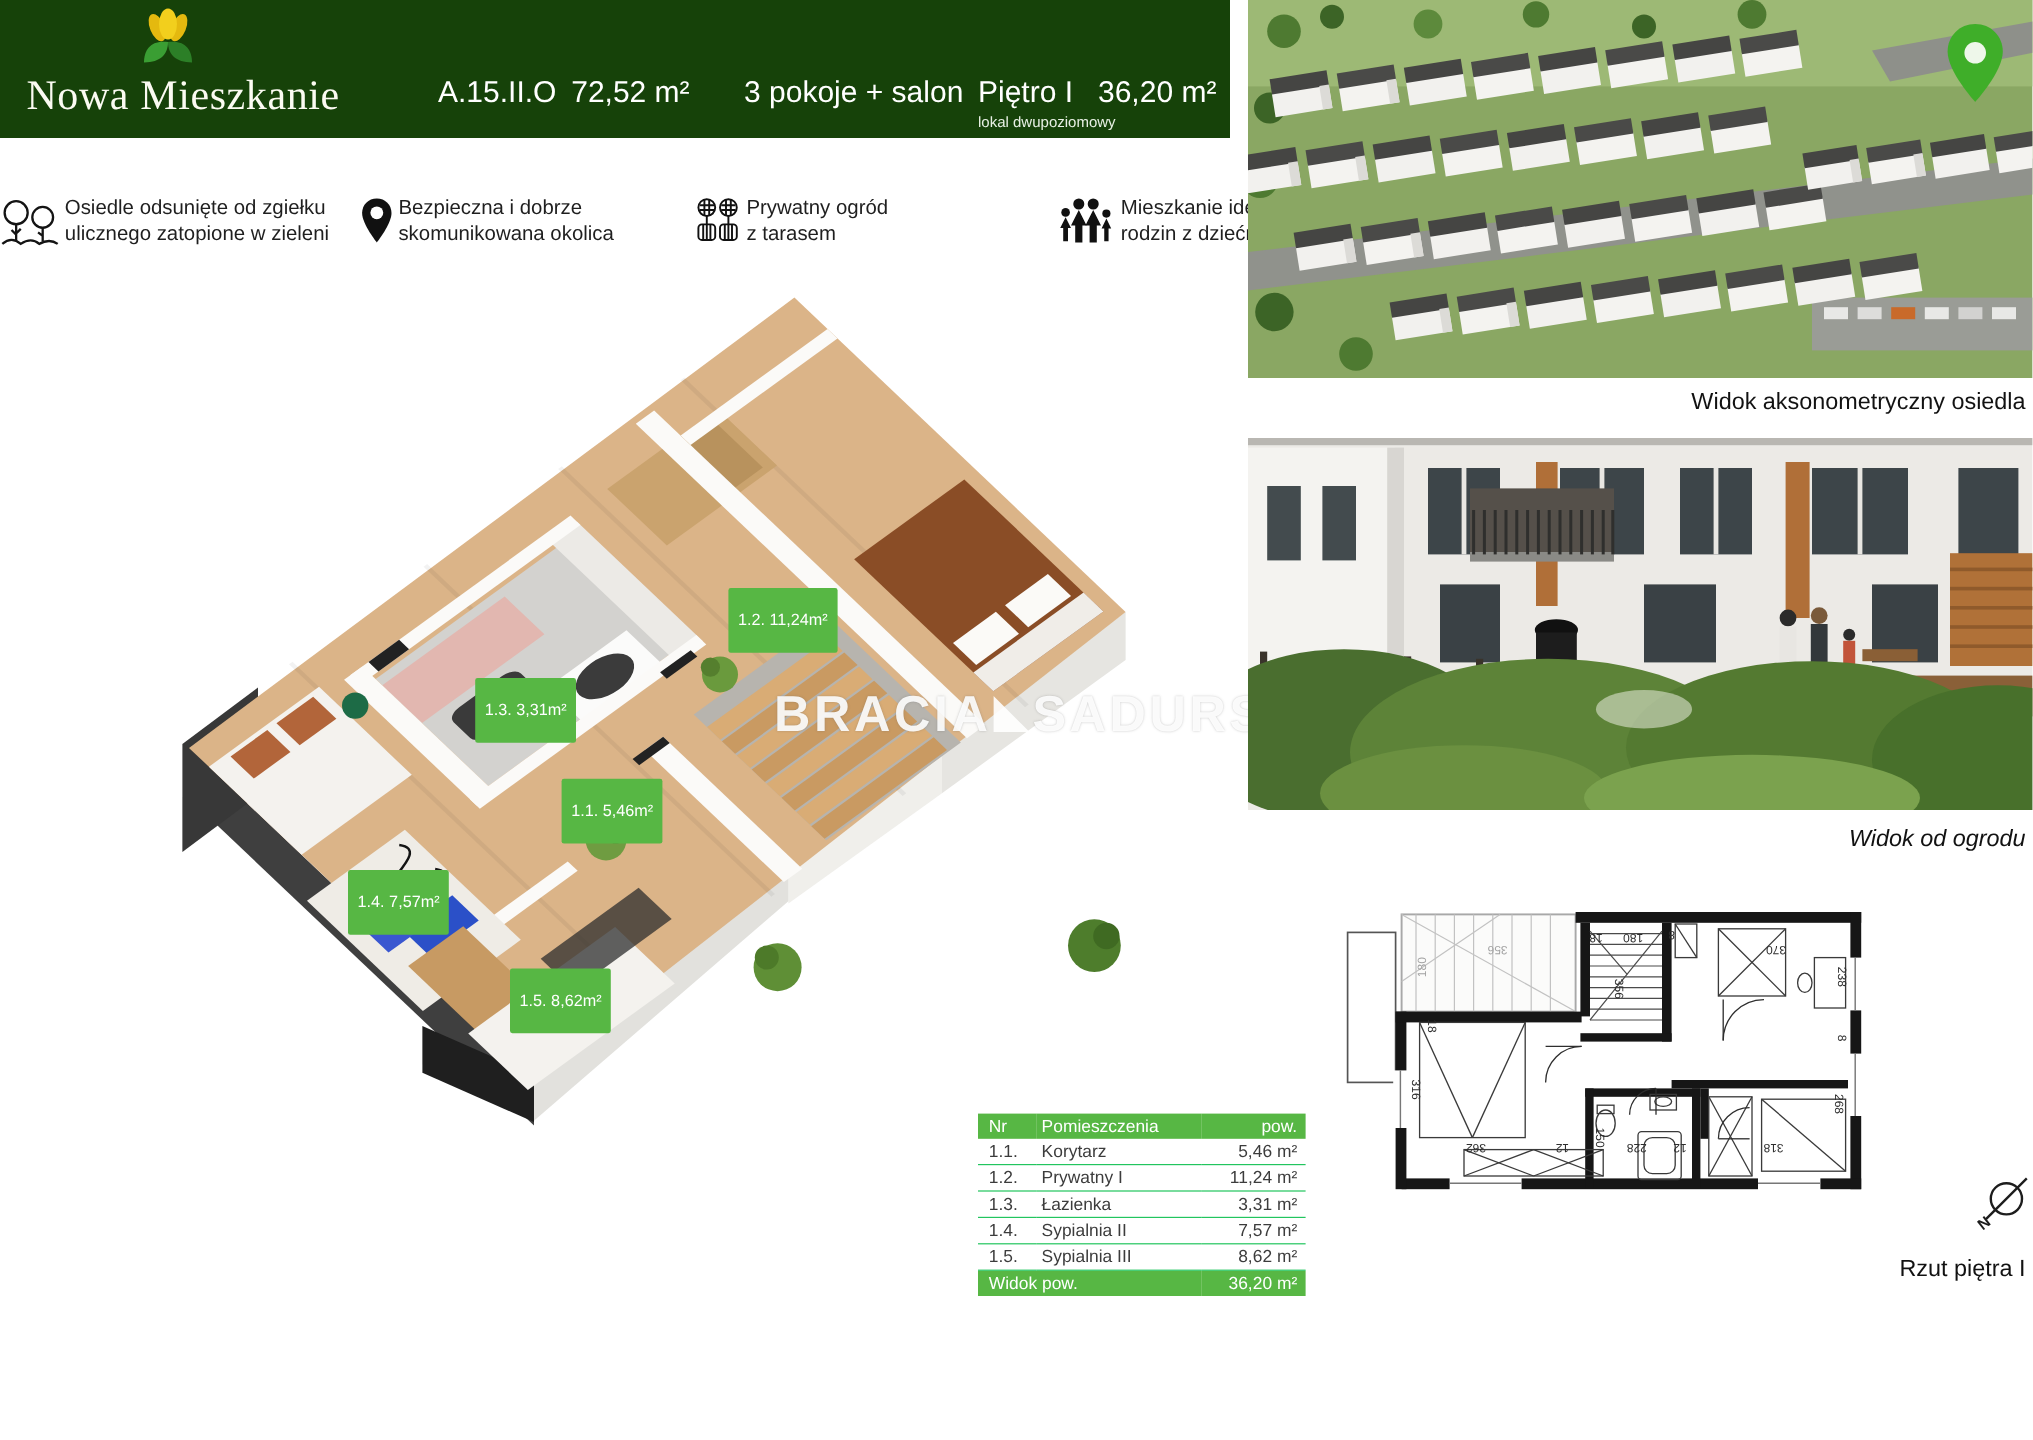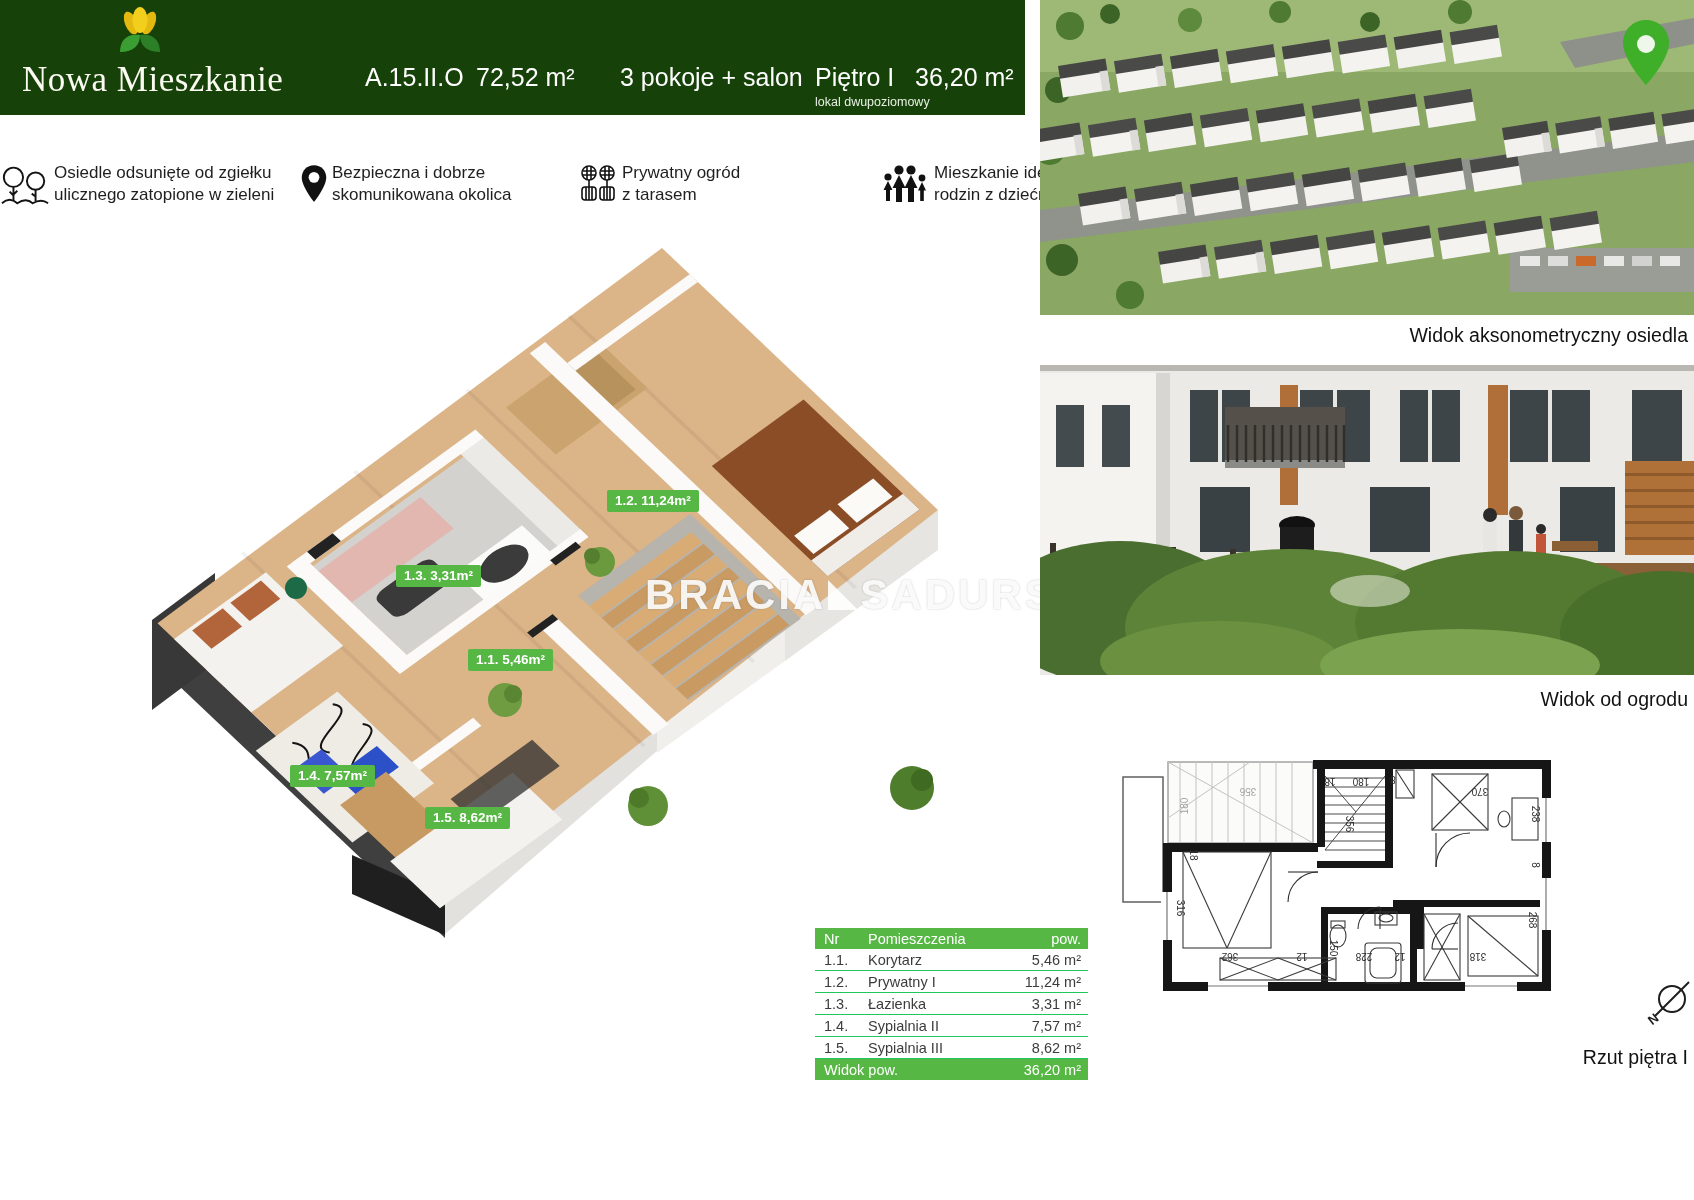--- a/index.html
+++ b/index.html
@@ -19,36 +19,36 @@
 
   
   .feature{position:absolute;top:152px;height:64px;display:flex;align-items:center;gap:4px;}
   .f1{left:0px;} .f2{left:300px;} .f3{left:578px;} .f4{left:880px;}
   .f-icon{flex:0 0 auto;display:flex;align-items:center;}
   .f-text{font-size:17px;line-height:1.32;color:#1f1f1f;white-space:pre-line;}
 
   
   .plan3d{position:absolute;left:140px;top:235px;width:900px;height:770px;overflow:hidden;}
   .badge{position:absolute;background:#57b744;color:#fff;font-size:13.5px;line-height:1;
-         padding:4px 8px;border-radius:2px;white-space:nowrap;z-index:3;font-weight:bold;}
+         padding:20px 8px;border-radius:2px;white-space:nowrap;z-index:3;}
   .b0{left:467px;top:255px;} .b1{left:256px;top:330px;} .b2{left:328px;top:414px;}
-  .b3{left:150px;top:490px;margin-top:40px;} .b4{left:285px;top:572px;}
+  .b3{left:150px;top:490px;} .b4{left:285px;top:572px;}
   .watermark{position:absolute;left:505px;top:336px;z-index:4;display:flex;align-items:center;gap:2px;
              font-size:42px;font-weight:bold;letter-spacing:3px;color:rgba(255,255,255,.9);
              text-shadow:0 0 2px rgba(90,90,90,.35);white-space:nowrap;}
   .wm-tri{width:0;height:0;border-bottom:30px solid rgba(255,255,255,.9);
           border-right:30px solid transparent;display:inline-block;}
 
   
   .photo{position:absolute;overflow:hidden;}
   .photo-aerial{left:1040px;top:0;width:654px;height:315px;}
   .photo-garden{left:1040px;top:365px;width:654px;height:310px;}
   .caption{position:absolute;font-size:19.5px;color:#121212;text-align:right;}
   .cap-aerial{left:1040px;top:324px;width:648px;}
-  .cap-garden{left:1040px;top:688px;width:648px;}
+  .cap-garden{left:1040px;top:688px;width:648px;font-style:italic;}
   .cap-rzut{left:1300px;top:1046px;width:388px;}
 
   
   .plan2d{position:absolute;left:1080px;top:700px;width:520px;height:300px;}
   .compass{position:absolute;left:1645px;top:978px;}
 
   
   .area-table{position:absolute;left:815px;top:928px;width:273px;border-collapse:collapse;
               font-size:14.5px;color:#3c3c3c;z-index:5;background:#fff;}
   .area-table td{padding:0;height:21px;vertical-align:middle;}

